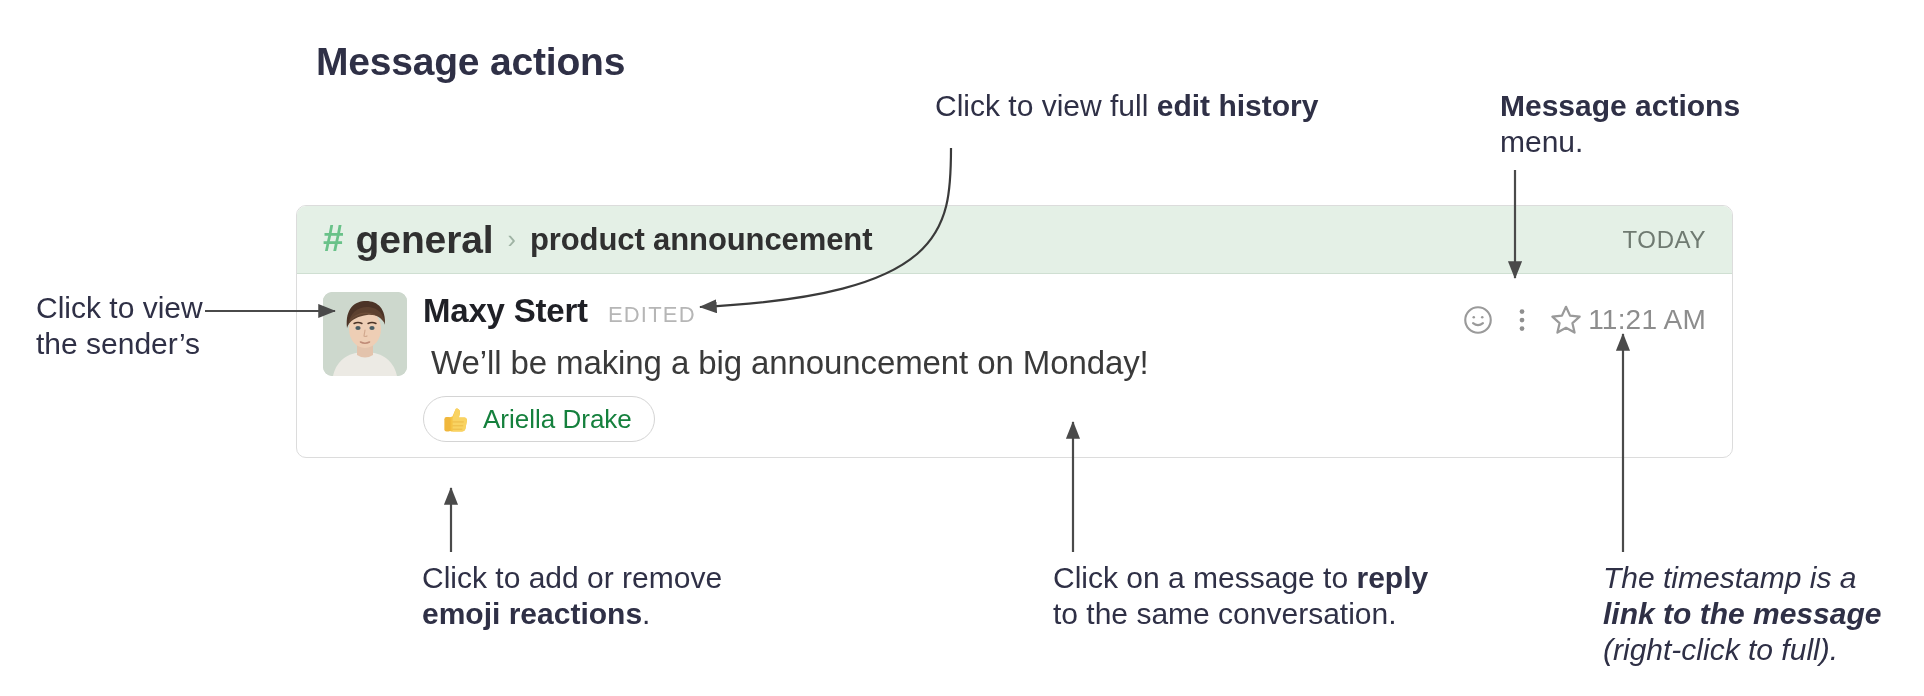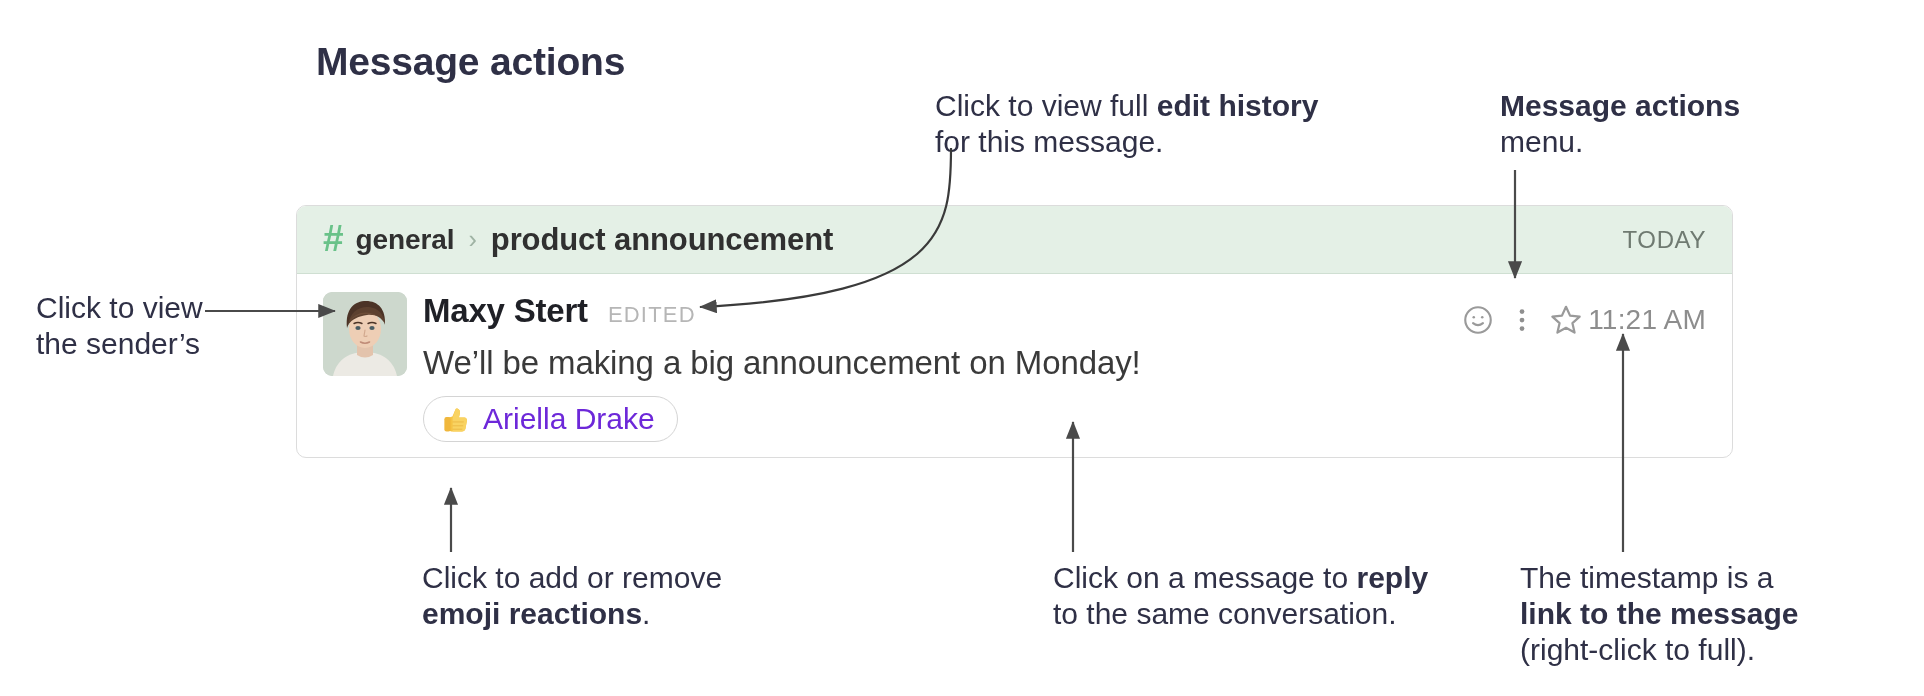--- a/index.html
+++ b/index.html
@@ -37,21 +37,21 @@
     white-space: nowrap;
   }
   .annotation b { font-weight: 700; }
   .annotation .ln { display: block; }
 
   #anno-user-card   { left: 36px;  top: 290px; }
   #anno-edit-hist   { left: 935px; top: 88px; }
   #anno-msg-actions { left: 1500px; top: 88px; }
   #anno-emoji       { left: 422px; top: 560px; }
   #anno-reply       { left: 1053px; top: 560px; }
-  #anno-timestamp   { left: 1520px; top: 560px; }
+  #anno-timestamp   { left: 1603px; top: 560px; font-style: italic; }
 
   
   #message-card {
     left: 296px;
     top: 205px;
     width: 1437px;
     height: 253px;
     background: #ffffff;
     border: 1px solid #dcdcdc;
     border-radius: 10px;
@@ -70,21 +70,21 @@
   #hash-icon {
     font-size: 37px;
     font-weight: 700;
     color: #69c289;
     line-height: 1;
     margin-right: 12px;
     position: relative;
     top: -1px;
   }
   #stream-name {
-    font-size: 28px;
+    font-size: 39px;
     font-weight: 600;
     color: #303030;
     letter-spacing: -0.1px;
   }
   #breadcrumb-chevron {
     font-size: 25px;
     color: #9fb3a4;
     margin: 0 14px;
     line-height: 1;
   }
@@ -136,37 +136,38 @@
     font-size: 22px;
     color: #b6b6b6;
     letter-spacing: 1.2px;
   }
   #message-text {
     margin-top: 10px;
     font-size: 33px;
     color: #3a3a3a;
     letter-spacing: -0.1px;
     white-space: nowrap;
+    margin-left: 8px;
   }
 
   
   #reaction-row { margin-top: 14px; }
   #reaction-pill {
     display: inline-flex;
     align-items: center;
     height: 46px;
     padding: 0 22px 0 16px;
     border: 1px solid #d4d4d4;
     border-radius: 23px;
     background: #fff;
     box-sizing: border-box;
   }
   #reaction-emoji { font-size: 29px; line-height: 1; margin-right: 12px; }
   #reaction-emoji svg { display:block; width: 31px; height: 31px; }
-  #reaction-username { font-size: 30px; color: #6d28d9; }
+  #reaction-username { font-size: 26px; color: #15803d; }
 
   
   #message-actions {
     position: absolute;
     right: 26px;
     top: 24px;
     display: flex;
     align-items: center;
     height: 44px;
   }
@@ -294,21 +295,20 @@
   </div>
 </div>
 
 <div class="abs annotation" id="anno-user-card">
   <span class="ln">Click to view</span>
   <span class="ln">the sender’s</span>
 </div>
 
 <div class="abs annotation" id="anno-edit-hist">
   <span class="ln"><span>Click to view full </span><b>edit history</b></span>
-  <span class="ln">for this message.</span>
 </div>
 
 <div class="abs annotation" id="anno-msg-actions">
   <span class="ln"><b>Message actions</b></span>
   <span class="ln">menu.</span>
 </div>
 
 <div class="abs annotation" id="anno-emoji">
   <span class="ln">Click to add or remove</span>
   <span class="ln"><b>emoji reactions</b><span>.</span></span>

